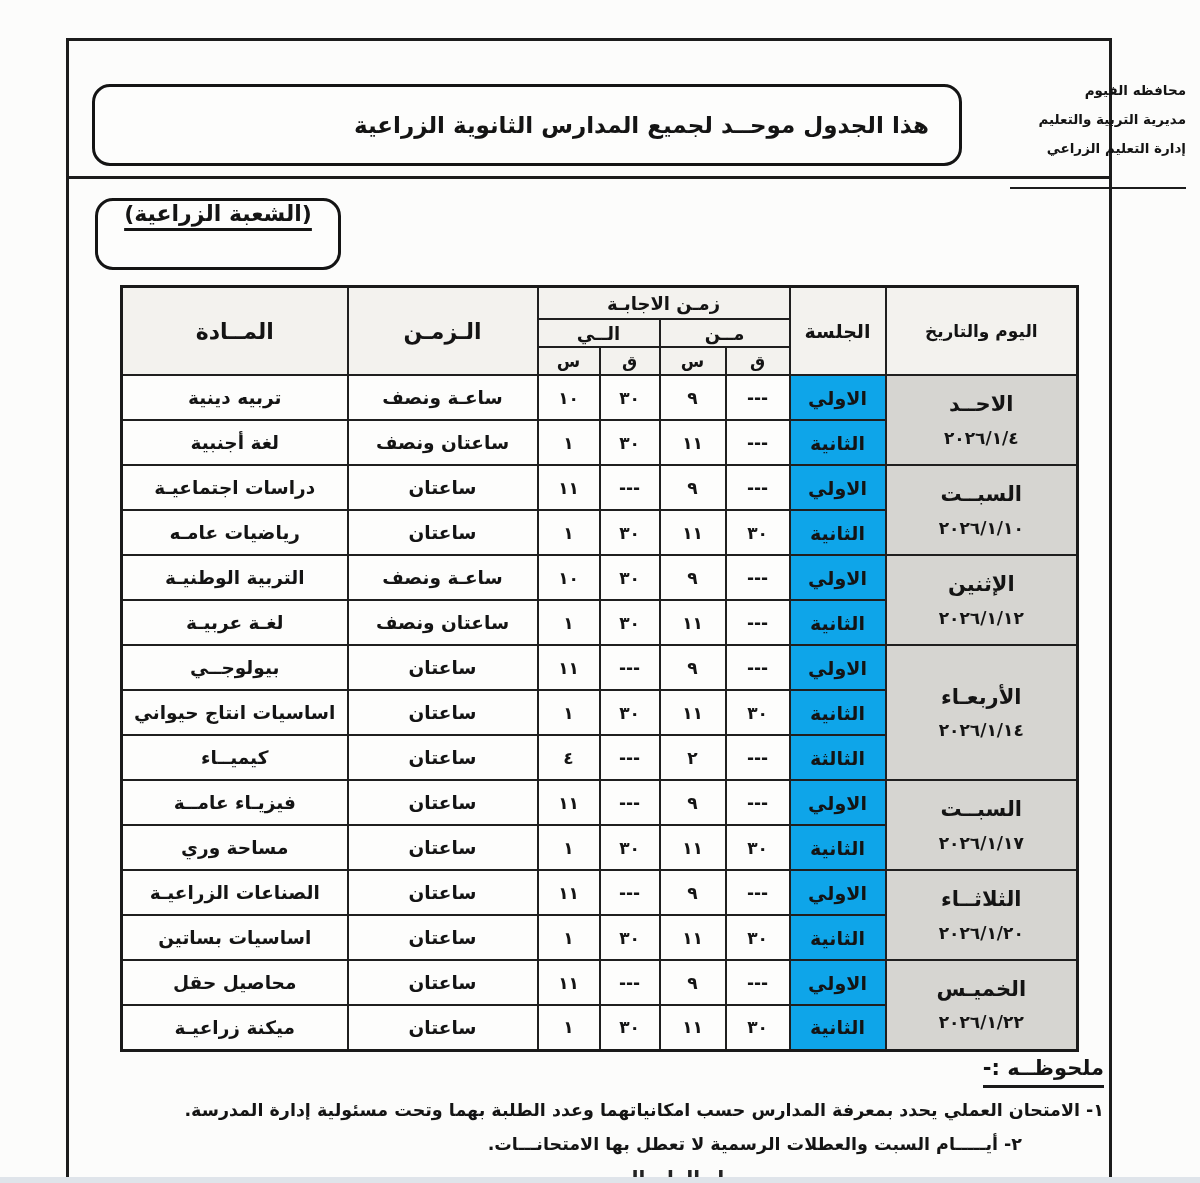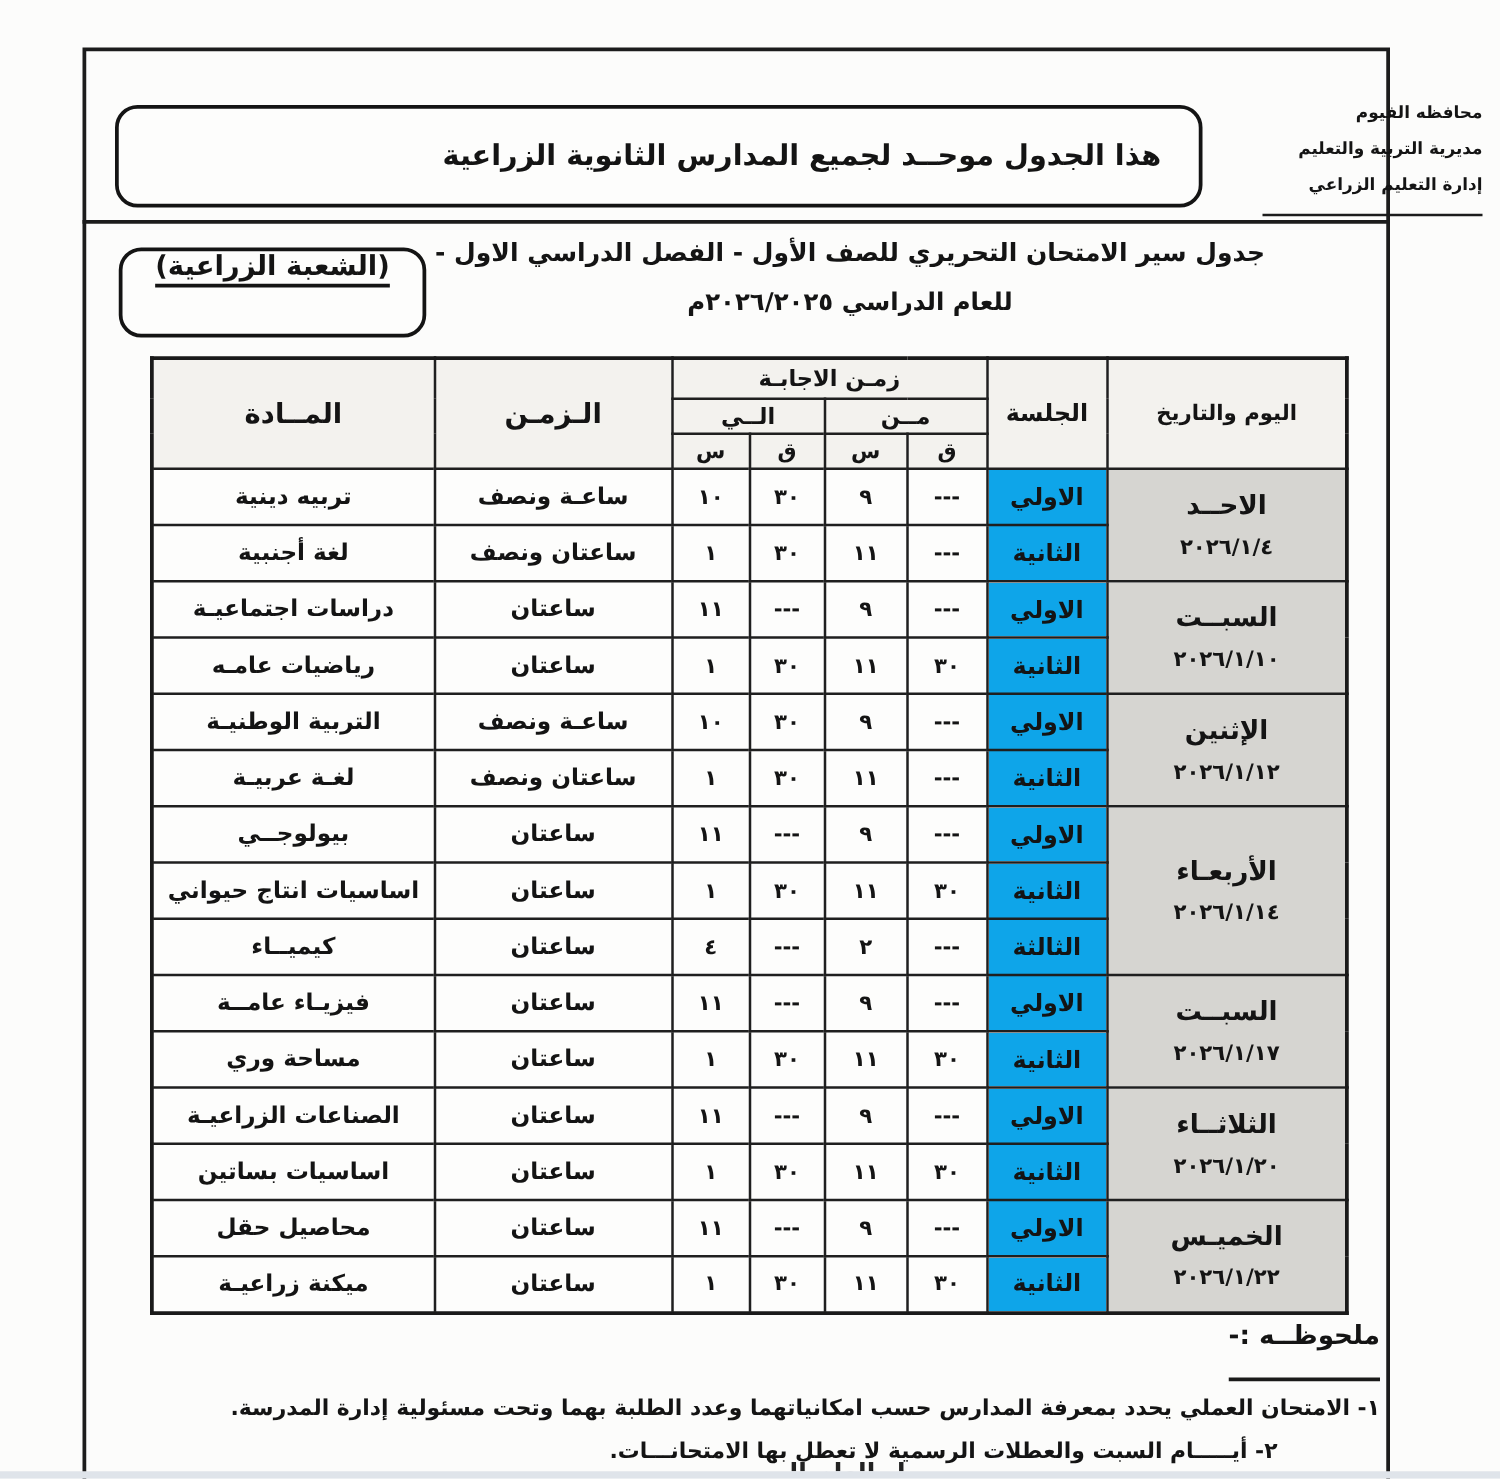--- a/index.html
+++ b/index.html
@@ -15,21 +15,21 @@
   }
   
   .outer-frame{
     position:absolute;left:66px;top:38px;width:1046px;height:1400px;
     border:3px solid #1c1c1c;box-sizing:border-box;background:transparent;
   }
   
   .letterhead{
     position:absolute;right:14px;top:76px;width:176px;
     text-align:right;font-weight:700;font-size:13.5px;line-height:2.15;
-    border-bottom:2px solid #1c1c1c;padding-bottom:8px;
+    border-bottom:2px solid #1c1c1c;padding-bottom:24px;
   }
   
   .banner{
     position:absolute;left:92px;top:84px;width:870px;height:82px;
     border:3.5px solid #141414;border-radius:18px;box-sizing:border-box;
     display:flex;align-items:center;justify-content:space-between;
     padding:0 30px;background:#fdfdfc;
   }
   .banner-title{font-size:23px;font-weight:700;white-space:nowrap;}
   .banner-note{
@@ -83,21 +83,21 @@
   td.session-cell{font-size:19px;background:#0ea5e9;}
   td.num-cell{font-size:17px;background:#fdfdfc;}
   td.duration-cell{font-size:18.5px;background:#fdfdfc;}
   td.subject-cell{font-size:18.5px;background:#fdfdfc;}
   
   .notes{
     position:absolute;right:96px;top:1056px;width:1010px;text-align:right;font-weight:700;
   }
   .notes-title{
     display:inline-block;font-size:21px;
-    border-bottom:3px solid #1a1a1a;padding-bottom:22px;margin-bottom:12px;
+    border-bottom:3px solid #1a1a1a;padding-bottom:5px;margin-bottom:12px;
   }
   .note-line1{font-size:17.5px;margin-bottom:14px;white-space:nowrap;}
   .note-line2{font-size:17.5px;padding-right:82px;white-space:nowrap;}
   
   .bottom-partial{
     position:absolute;left:548px;top:1166px;width:260px;height:11px;
     overflow:hidden;font-size:20px;font-weight:700;color:#222;text-align:center;
   }
   .bottom-strip{
     position:absolute;left:0;top:1177px;width:1200px;height:6px;background:#dfe4ea;
@@ -115,24 +115,20 @@
     <div>مديرية التربية والتعليم</div>
     <div>إدارة التعليم الزراعي</div>
   </div>
 
   <div class="banner">
     <span class="banner-title">هذا الجدول موحــد لجميع المدارس الثانوية الزراعية</span>
   </div>
 
   <div class="header-rule"></div>
 
-  <div class="subtitle">
-    <div class="subtitle-line1">جدول سير الامتحان التحريري للصف الأول - الفصل الدراسي الاول -</div>
-    <div class="subtitle-line2">للعام الدراسي ٢٠٢٦/٢٠٢٥م</div>
-  </div>
 
   <div class="badge">
     <span>(الشعبة الزراعية)</span>
   </div>
 
   <table class="schedule" dir="rtl">
     <colgroup>
       <col style="width:192px">
         <col style="width:96px">
       <col style="width:64px">

